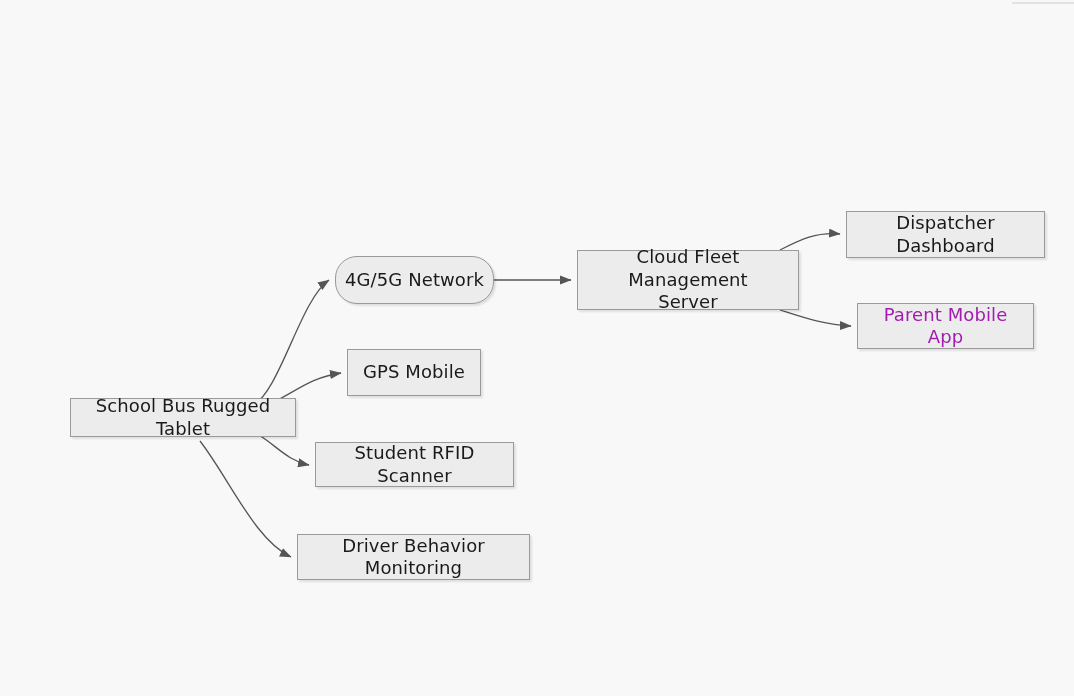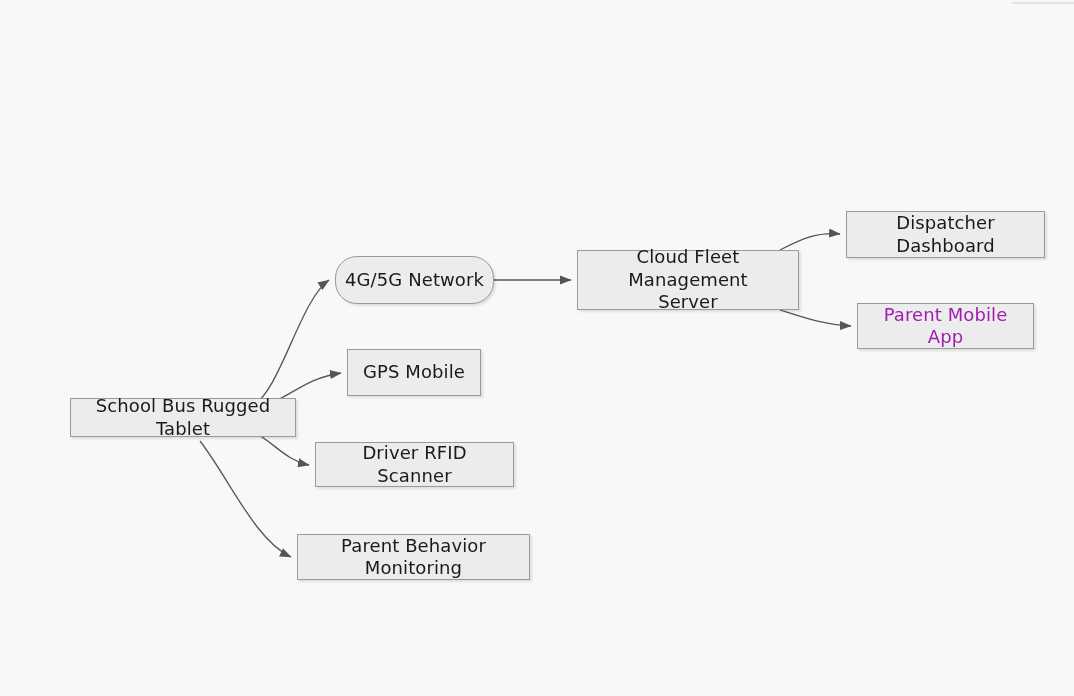--- a/index.html
+++ b/index.html
@@ -83,24 +83,24 @@
       <div class="node" style="left: 26px; top: 398px; width: 226px; height: 39px; background: rgb(236, 236, 236); border-color: rgb(154, 154, 154); color: rgb(26, 26, 26); margin-left: 44px;">
         <span class="node-label">School Bus Rugged Tablet</span>
       </div>
       <div class="node" style="left: 335px; top: 256px; width: 159px; height: 48px; background: rgb(236, 236, 236); border-color: rgb(154, 154, 154); color: rgb(26, 26, 26); border-radius: 22px;">
         <span class="node-label">4G/5G Network</span>
       </div>
       <div class="node" style="left: 347px; top: 349px; width: 134px; height: 47px; background: rgb(236, 236, 236); border-color: rgb(154, 154, 154); color: rgb(26, 26, 26);">
         <span class="node-label">GPS Mobile</span>
       </div>
       <div class="node" style="left: 315px; top: 442px; width: 199px; height: 45px; background: rgb(236, 236, 236); border-color: rgb(154, 154, 154); color: rgb(26, 26, 26);">
-        <span class="node-label">Driver RFID Scanner</span>
+        <span class="node-label">Student RFID Scanner</span>
       </div>
       <div class="node" style="left: 297px; top: 534px; width: 233px; height: 46px; background: rgb(236, 236, 236); border-color: rgb(154, 154, 154); color: rgb(26, 26, 26);">
-        <span class="node-label">Parent Behavior Monitoring</span>
+        <span class="node-label">Driver Behavior Monitoring</span>
       </div>
       <div class="node" style="left: 577px; top: 250px; width: 222px; height: 60px; background: rgb(236, 236, 236); border-color: rgb(154, 154, 154); color: rgb(26, 26, 26);">
         <span class="node-label">Cloud Fleet Management
 Server</span>
       </div>
       <div class="node" style="left: 846px; top: 211px; width: 199px; height: 47px; background: rgb(236, 236, 236); border-color: rgb(154, 154, 154); color: rgb(26, 26, 26);">
         <span class="node-label">Dispatcher Dashboard</span>
       </div>
       <div class="node" style="left: 857px; top: 303px; width: 177px; height: 46px; background: rgb(236, 236, 236); border-color: rgb(154, 154, 154); color: #a21caf;">
         <span class="node-label">Parent Mobile App</span>

